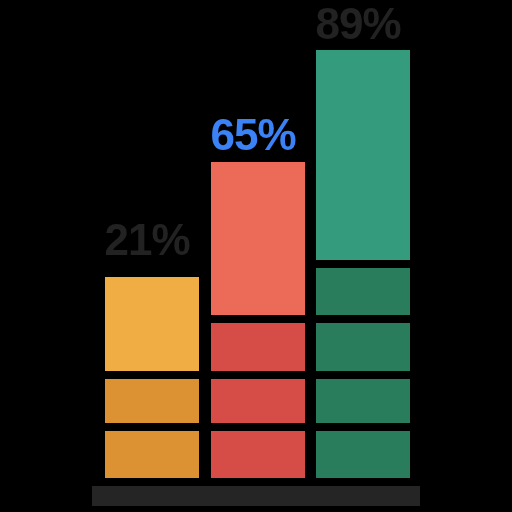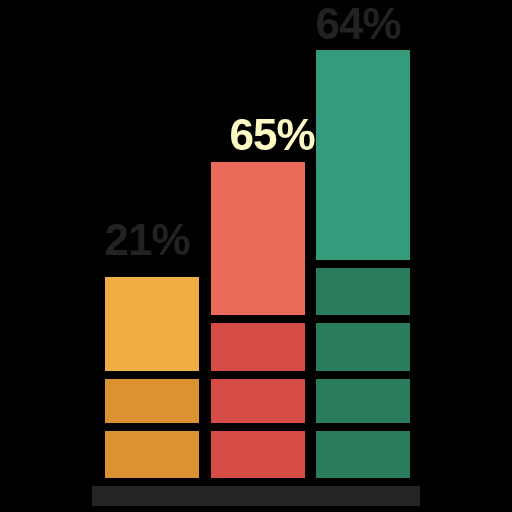--- a/index.html
+++ b/index.html
@@ -87,19 +87,19 @@
   <div class="column" id="col-2">
       <div class="segment" style="height: 210px; background: rgb(52, 155, 124);"></div>
       <div class="segment" style="height: 47px; background: rgb(42, 125, 92);"></div>
       <div class="segment" style="height: 48px; background: rgb(42, 125, 92);"></div>
       <div class="segment" style="height: 44px; background: rgb(42, 125, 92);"></div>
       <div class="segment" style="height: 47px; background: rgb(42, 125, 92);"></div>
     </div>
 
   <div class="value-label" id="label-0" style="color: rgb(34, 34, 34);">21%</div>
 
-  <div class="value-label" id="label-1" style="color: #fef9c3; margin-left: 19px;">65%</div>
+  <div class="value-label" id="label-1" style="color: #3b82f6;">65%</div>
 
-  <div class="value-label" id="label-2" style="color: rgb(34, 34, 34);">64%</div>
+  <div class="value-label" id="label-2" style="color: rgb(34, 34, 34);">89%</div>
 
   <div id="base-plate" style="background: rgb(37, 37, 37);"></div>
 
 </div>
 
 </body></html>

